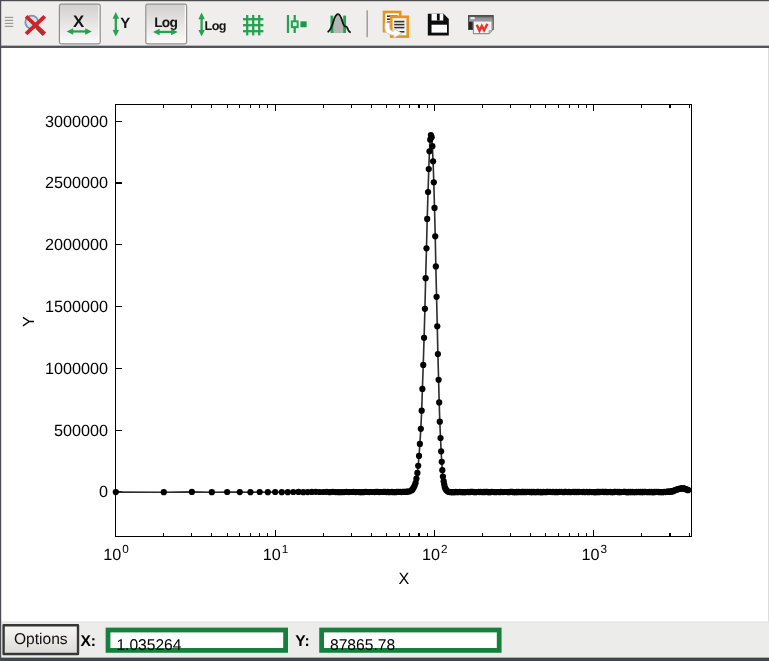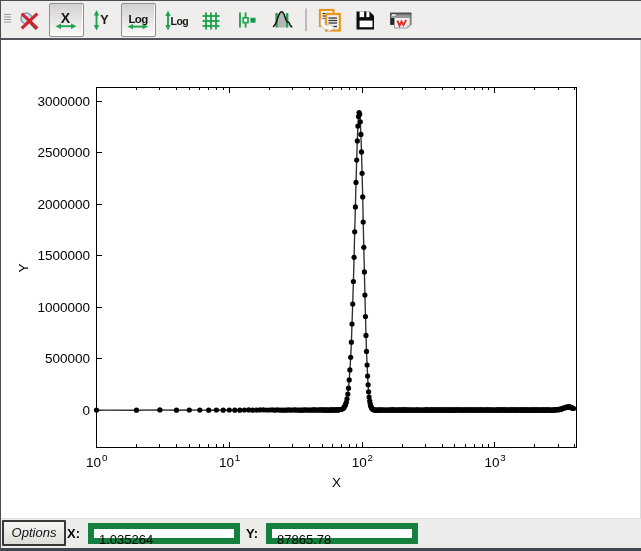--- a/index.html
+++ b/index.html
@@ -5,23 +5,23 @@
 .toolbar{position:absolute;left:0;top:0;width:641px;height:38px;background:#efeeec;border-top:1px solid #4c4d52;box-sizing:border-box;}
 .tbsep{position:absolute;left:0;top:38px;width:641px;height:2px;background:#54555b;}
 .tb{position:absolute;left:0;top:0;}
 .plot{position:absolute;left:0;top:40px;}
 .btn3d{position:absolute;top:3px;width:33px;height:32px;border:1px solid #8f8f8f;border-radius:2px;background:linear-gradient(#d2d1d0,#e9e8e6 55%,#fafaf9);box-shadow:inset -1px -1px 0 #fdfdfd;}
 #bx{left:49px;} #blog{left:121px;}
 .lborder{position:absolute;left:0;top:0;width:1px;height:551px;background:#4c4d52;}
 .rborder{position:absolute;right:0;top:40px;width:1px;height:478px;background:#dcdcdc;}
 .bbar{position:absolute;left:1px;top:518px;width:640px;height:30px;background:#ececea;border-top:1px solid #e2e1df;box-sizing:border-box;}
 .bstrip{position:absolute;left:0;top:548px;width:641px;height:3px;background:#3e4650;}
-.opt{position:absolute;left:2px;top:520px;width:64px;height:26px;box-sizing:border-box;border:2px solid #383838;background:linear-gradient(#f7f6f4,#dedcd8);font-size:13px;color:#111;text-align:center;line-height:22px;border-radius:1px;font-style:italic;}
+.opt{position:absolute;left:2px;top:520px;width:64px;height:26px;box-sizing:border-box;border:2px solid #383838;background:linear-gradient(#f7f6f4,#dedcd8);font-size:13px;color:#111;text-align:center;line-height:22px;border-radius:1px;}
 .lbl{position:absolute;top:526px;font-weight:bold;font-size:13px;color:#000;}
-.inp{position:absolute;top:523px;width:152px;height:21px;box-sizing:border-box;border:6px solid #15803d;background:#fff;font-size:13px;padding:3px 0 0 5px;color:#000;}
+.inp{position:absolute;top:523px;width:152px;height:21px;box-sizing:border-box;border:4px solid #15803d;background:#fff;font-size:13px;padding:3px 0 0 5px;color:#000;}
 </style></head>
 <body>
 <div class="toolbar"></div>
 <div class="btn3d" id="bx"></div>
 <div class="btn3d" id="blog"></div>
 <svg class="tb" width="641" height="40" viewBox="0 0 641 40">
 <g stroke="#9b9b9b" stroke-width="1">
 <line x1="4" y1="14.5" x2="11" y2="14.5"></line>
       <line x1="4" y1="17" x2="11" y2="17"></line>
 <line x1="4" y1="19.5" x2="11" y2="19.5"></line>

